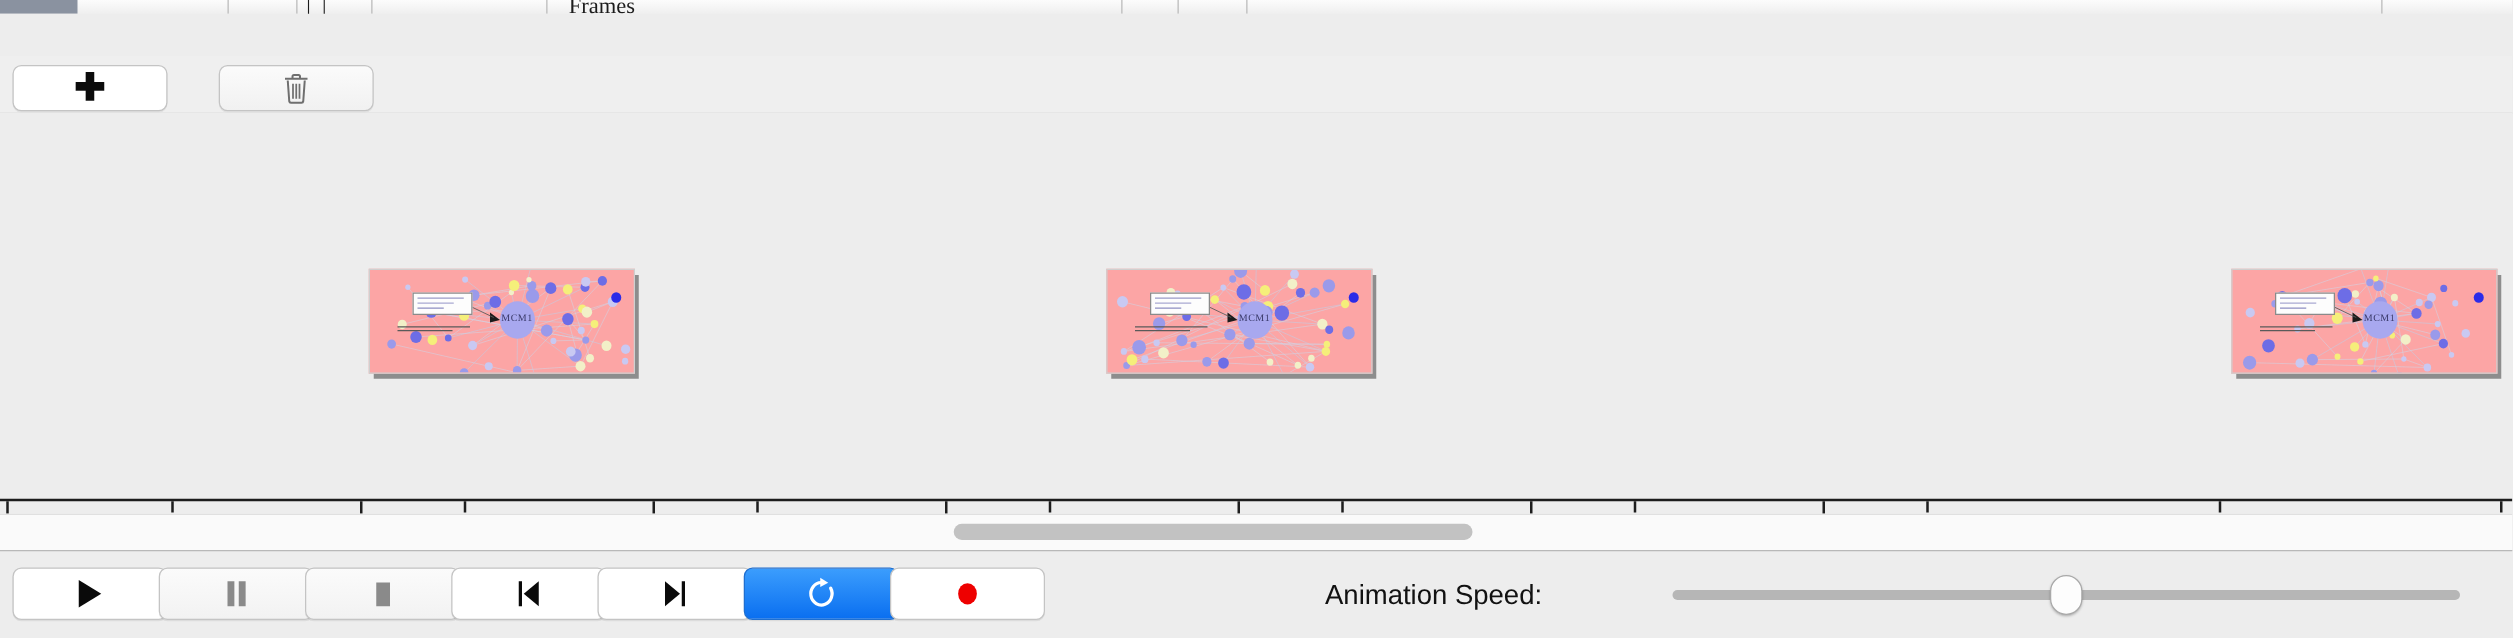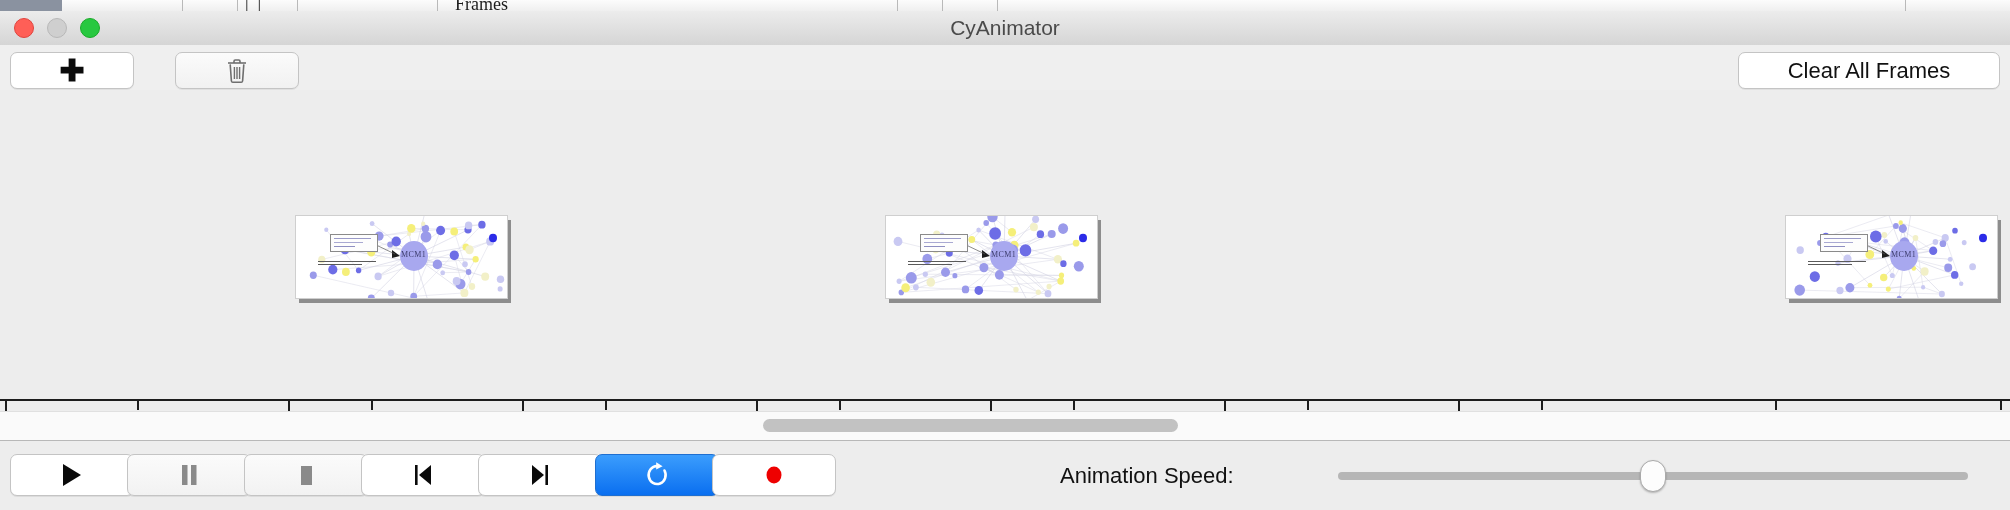--- a/index.html
+++ b/index.html
@@ -47,21 +47,21 @@
   .trash svg{display:block;}
 
   
   .timeline{position:absolute;left:0;top:90px;width:2010px;height:321px;
     background:#ededed;overflow:hidden;}
 
   
   .frame{position:absolute;width:216px;height:88px;}
   .frame .shadow{position:absolute;left:4px;top:5px;width:212px;height:83px;background:#8d8d8d;}
   .frame .paper{position:absolute;left:0;top:0;width:211px;height:82px;
-    background:#ffffff;border:1px solid #cfcfcf;overflow:hidden;}
+    background:#fca5a5;border:1px solid #cfcfcf;overflow:hidden;}
   .frame .net{position:absolute;left:0;top:0;width:211px;height:82px;}
   .frame .hub-label{position:absolute;font-size:8px;color:#3b3b6b;
     font-family:"Liberation Serif", serif;letter-spacing:.4px;}
   .frame .callout{position:absolute;background:#fdfdfd;border:1px solid #8a8a8a;}
   .frame .callout i{position:absolute;display:block;height:1px;}
   .cl-l1{top:3px;left:3px;right:6px;background:#9a9ac8;}
   .cl-l2{top:7px;left:3px;right:14px;background:#a9a9d2;}
   .cl-l3{top:11px;left:3px;right:22px;background:#8f8fc2;}
   .frame .smalltext{position:absolute;height:1px;background:#5a5a5a;}
 
@@ -107,47 +107,38 @@
     <div class="seg" style="left:237px;width:60px;"></div>
     <div class="seg" style="left:297px;width:140px;"></div>
     <div class="seg" style="left:437px;width:460px;"></div>
     <div class="seg" style="left:897px;width:45px;"></div>
     <div class="seg" style="left:942px;width:55px;"></div>
     <div class="seg" style="left:1810px;width:95px;"></div>
     <div class="glyph" style="left:245px;">|&nbsp;&nbsp;|</div>
     <div class="glyph" style="left:455px;">Frames</div>
   </div>
 
-  <div class="titlebar">
-    <div class="traffic tl-close"></div>
-    <div class="traffic tl-min"></div>
-    <div class="traffic tl-max"></div>
-    <div class="win-title">CyAnimator</div>
-  </div>
 
   <div class="toolbar">
 
     <div class="btn btn-white" id="add-frame-button">
       <span class="plus">✚</span>
     </div>
 
     <div class="btn btn-grey" id="delete-frame-button">
       <span class="trash">
         <svg width="22" height="26" viewBox="0 0 22 26">
           <path d="M2 5 H20" stroke="#6f6f6f" stroke-width="1.6" fill="none"></path>
           <path d="M8 5 V3.2 A1.2 1.2 0 0 1 9.2 2 h3.6 A1.2 1.2 0 0 1 14 3.2 V5" stroke="#6f6f6f" stroke-width="1.6" fill="none"></path>
           <path d="M4.2 6.4 L5.4 23 A1.4 1.4 0 0 0 6.8 24.2 h8.4 A1.4 1.4 0 0 0 16.6 23 L17.8 6.4" stroke="#6f6f6f" stroke-width="1.6" fill="none"></path>
           <path d="M8.4 9 V21 M11 9 V21 M13.6 9 V21" stroke="#6f6f6f" stroke-width="1.4"></path>
         </svg>
       </span>
     </div>
 
-    <div class="btn btn-white" id="clear-all-frames-button">
-      <span>Clear All Frames</span>
-    </div>
   </div>
 
   <div class="timeline">
     <div id="frames-layer">
         <div class="frame" style="left: 295px; top: 125px;">
           <div class="shadow"></div>
           <div class="paper">
             <svg class="net" viewBox="0 0 211 82" width="211" height="82">
               <line x1="118" y1="40" x2="179.6" y2="43.2" stroke="#c9c9dd" stroke-width="0.5"></line>
               <line x1="118" y1="40" x2="189.2" y2="60.6" stroke="#c9c9dd" stroke-width="0.5"></line>

